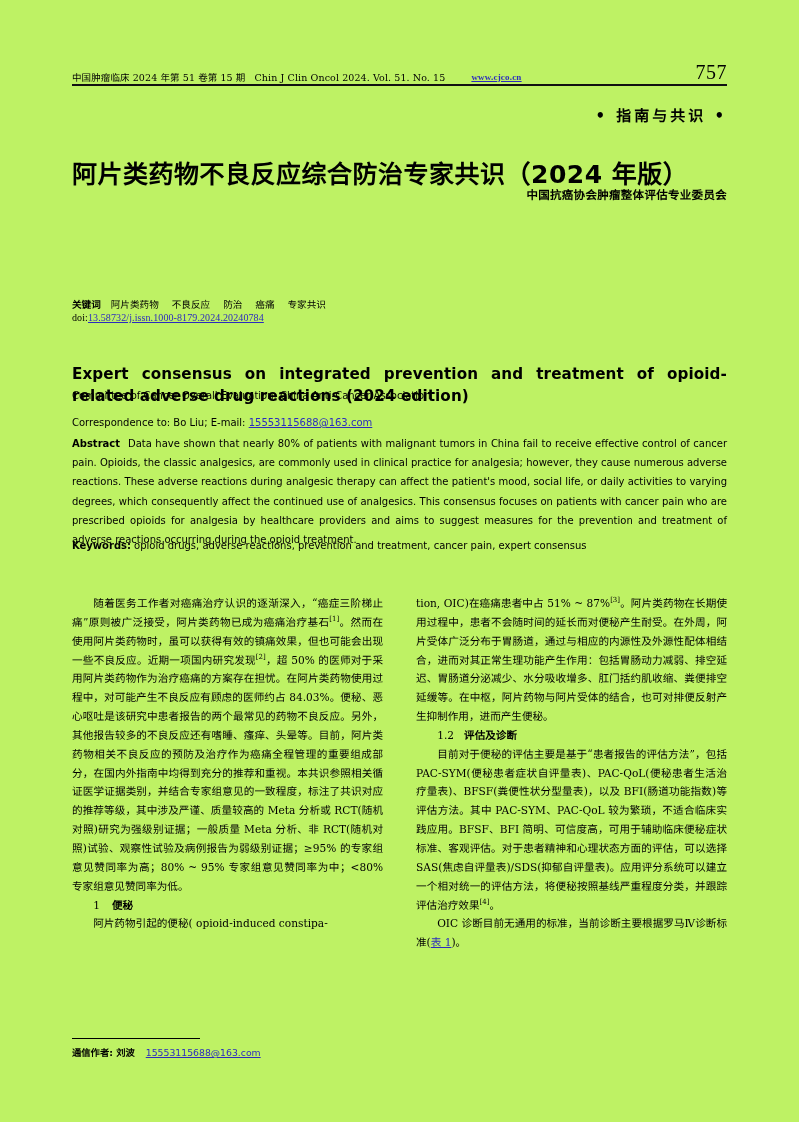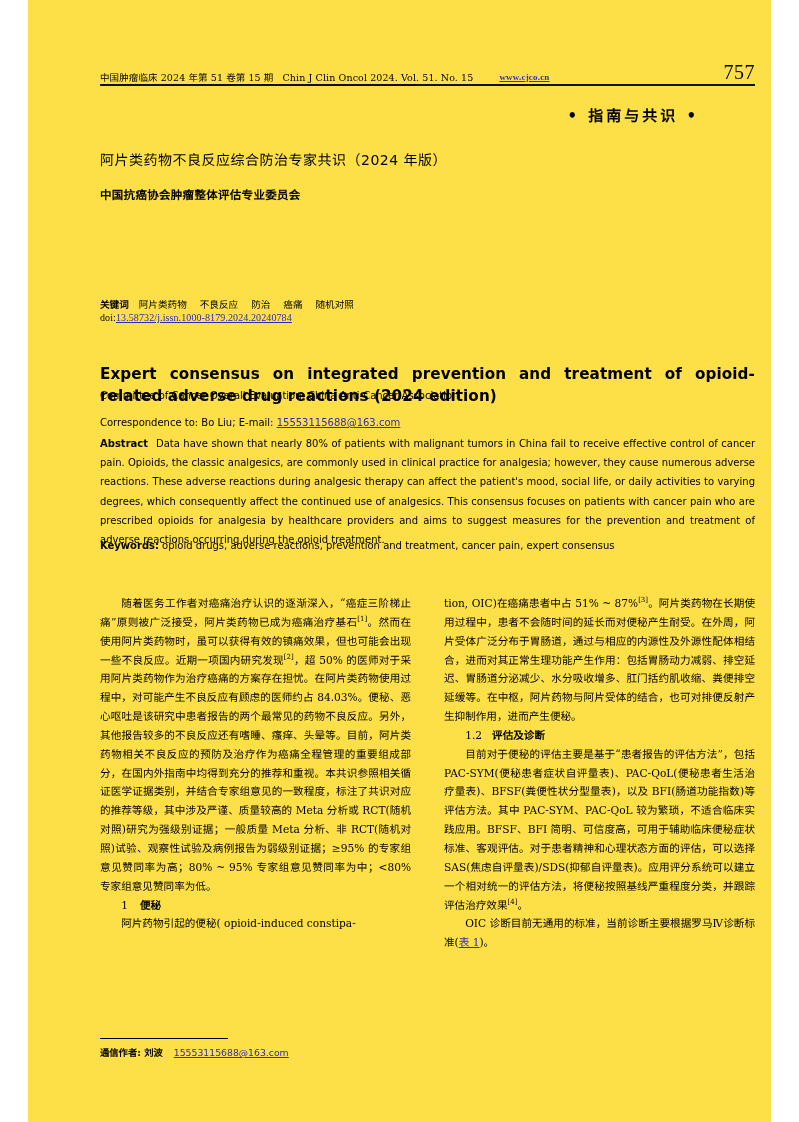--- a/index.html
+++ b/index.html
@@ -7,24 +7,24 @@
     margin: 0;
     padding: 0;
     background: #ffffff;
   }
   body {
     font-family: "Liberation Serif", "DejaVu Serif", serif;
     color: #000000;
   }
   .page {
     position: relative;
-    width: 743px;
+    width: 799px;
     height: 1122px;
     margin: 0 auto;
-    background: #fde047;
+    background: #bef264;
     overflow: hidden;
     box-sizing: border-box;
   }
 
   
   .runhead {
     position: absolute;
     left: 72px;
     top: 58px;
     width: 655px;
@@ -81,34 +81,35 @@
     color: #000;
   }
 
   
   .cn-title {
     position: absolute;
     left: 72px;
     top: 142px;
     width: 655px;
     font-family: "DejaVu Sans", "Liberation Sans", sans-serif;
-    font-size: 14px;
-    font-weight: 400;
+    font-size: 25px;
+    font-weight: 700;
     letter-spacing: 0.5px;
     line-height: 1.3;
   }
   .cn-authors {
     position: absolute;
     left: 72px;
     top: 186px;
     width: 655px;
     font-family: "DejaVu Sans", "Liberation Sans", sans-serif;
     font-size: 11.5px;
     font-weight: bold;
     letter-spacing: 0.3px;
+    text-align: right;
   }
 
   
   .cn-abs {
     position: absolute;
     left: 72px;
     top: 232px;
     width: 655px;
     font-family: "DejaVu Serif", "Liberation Serif", serif;
     font-size: 9.6px;
@@ -278,21 +279,21 @@
   </div>
   <div class="rule-top"></div>
 
   <div class="category">• 指南与共识 •</div>
 
   <h1 class="cn-title">阿片类药物不良反应综合防治专家共识（2024 年版）</h1>
   <div class="cn-authors">中国抗癌协会肿瘤整体评估专业委员会</div>
 
 
   <div class="cn-kw">
-    <span class="lbl">关键词</span><span class="kw">阿片类药物</span><span class="kw">不良反应</span><span class="kw">防治</span><span class="kw">癌痛</span><span class="kw">随机对照</span>
+    <span class="lbl">关键词</span><span class="kw">阿片类药物</span><span class="kw">不良反应</span><span class="kw">防治</span><span class="kw">癌痛</span><span class="kw">专家共识</span>
   </div>
 
   <div class="doi-line">
     <span>doi:</span><a class="doi-val" href="#">13.58732/j.issn.1000-8179.2024.20240784</a>
   </div>
 
   <h2 class="en-title">Expert consensus on integrated prevention and treatment of opioid-related adverse drug reactions (2024 edition)</h2>
   <div class="en-affil">Committee of Cancer Overall Evaluation, China Anti-Cancer Association</div>
   <div class="en-corr">
     <span>Correspondence to: Bo Liu; E-mail:</span>

